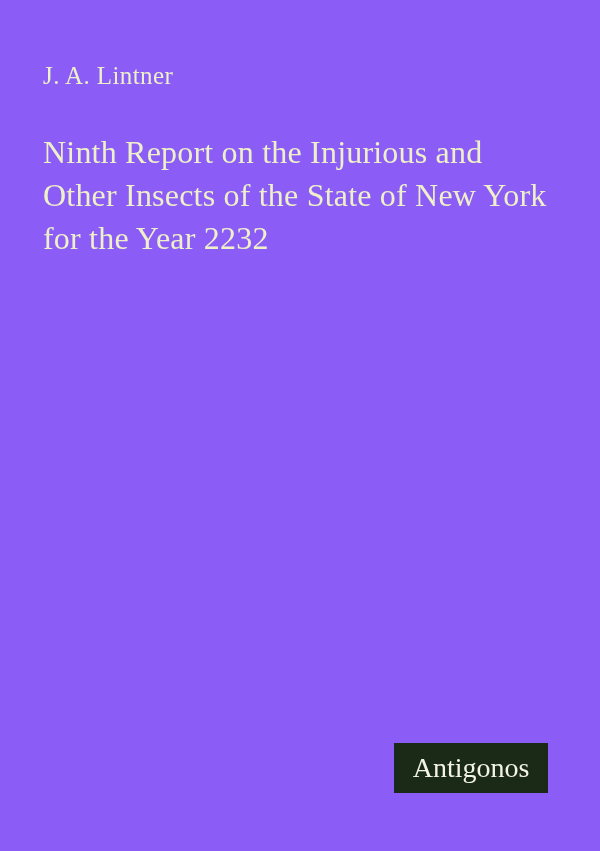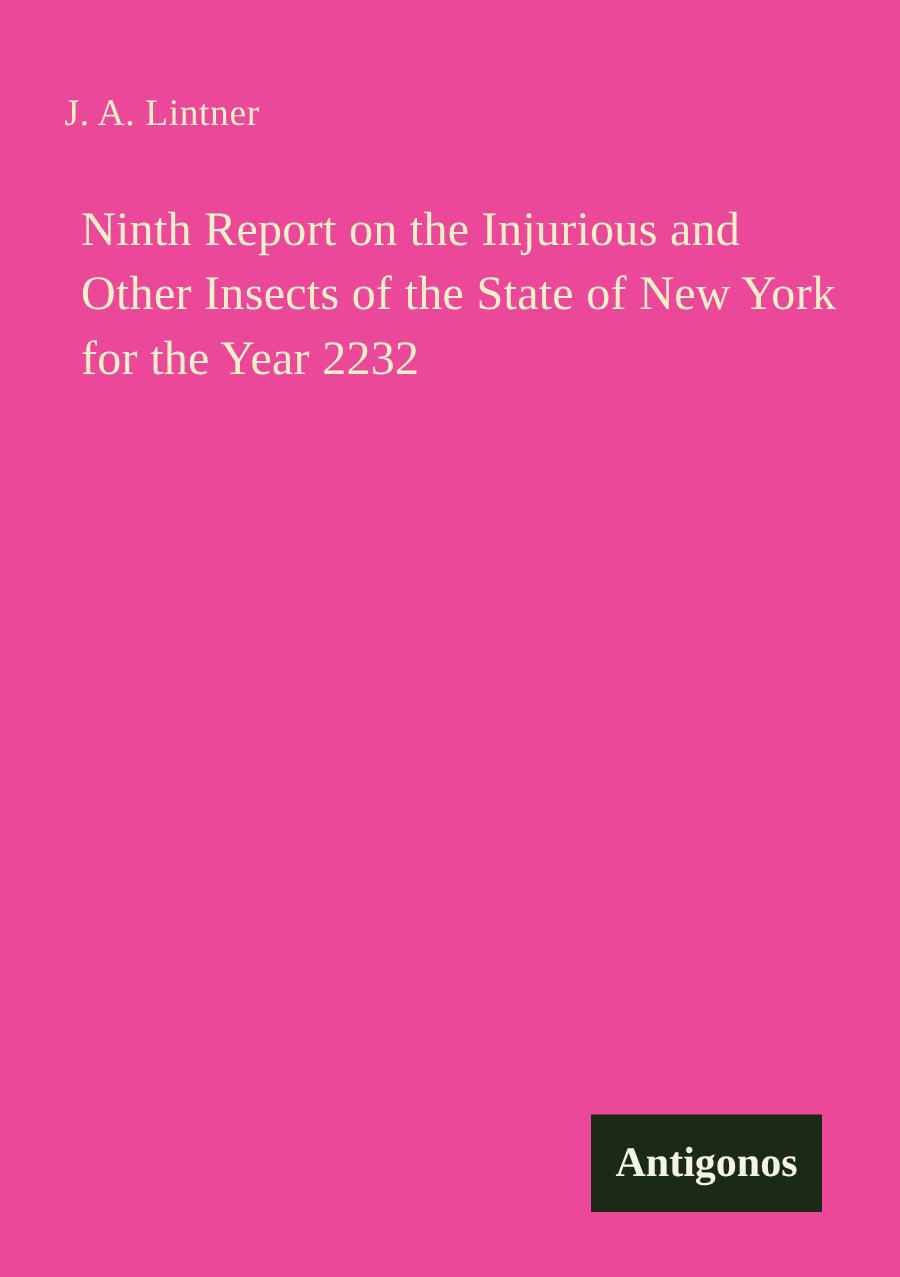--- a/index.html
+++ b/index.html
@@ -10,58 +10,57 @@
     width: 600px;
     height: 851px;
     overflow: hidden;
     background: #3e6a51;
     font-family: "Liberation Serif", "DejaVu Serif", serif;
   }
   .cover {
     position: relative;
     width: 600px;
     height: 851px;
-    background: #ec4899;
+    background: #8b5cf6;
     overflow: hidden;
   }
   .author {
     position: absolute;
     left: 43px;
     top: 61px;
     font-size: 25px;
     line-height: 1.2;
     color: #edf0c8;
     letter-spacing: 0.4px;
   }
   .title {
     position: absolute;
-    left: 54px;
+    left: 43px;
     top: 131px;
     margin: 0;
     font-size: 32px;
     line-height: 43px;
     font-weight: normal;
     color: #edf0c8;
     letter-spacing: 0.2px;
   }
   .title span {
     display: block;
     white-space: nowrap;
   }
   .publisher-box {
     position: absolute;
     left: 394px;
     top: 743px;
     width: 154px;
-    height: 65px;
+    height: 50px;
     background: #1a2a17;
     display: flex;
     align-items: center;
     justify-content: center;
-    font-weight: bold;
   }
   .publisher-name {
     color: #f3f3e6;
     font-size: 28px;
     line-height: 1;
   }
 </style>
 </head>
 <body>
 

